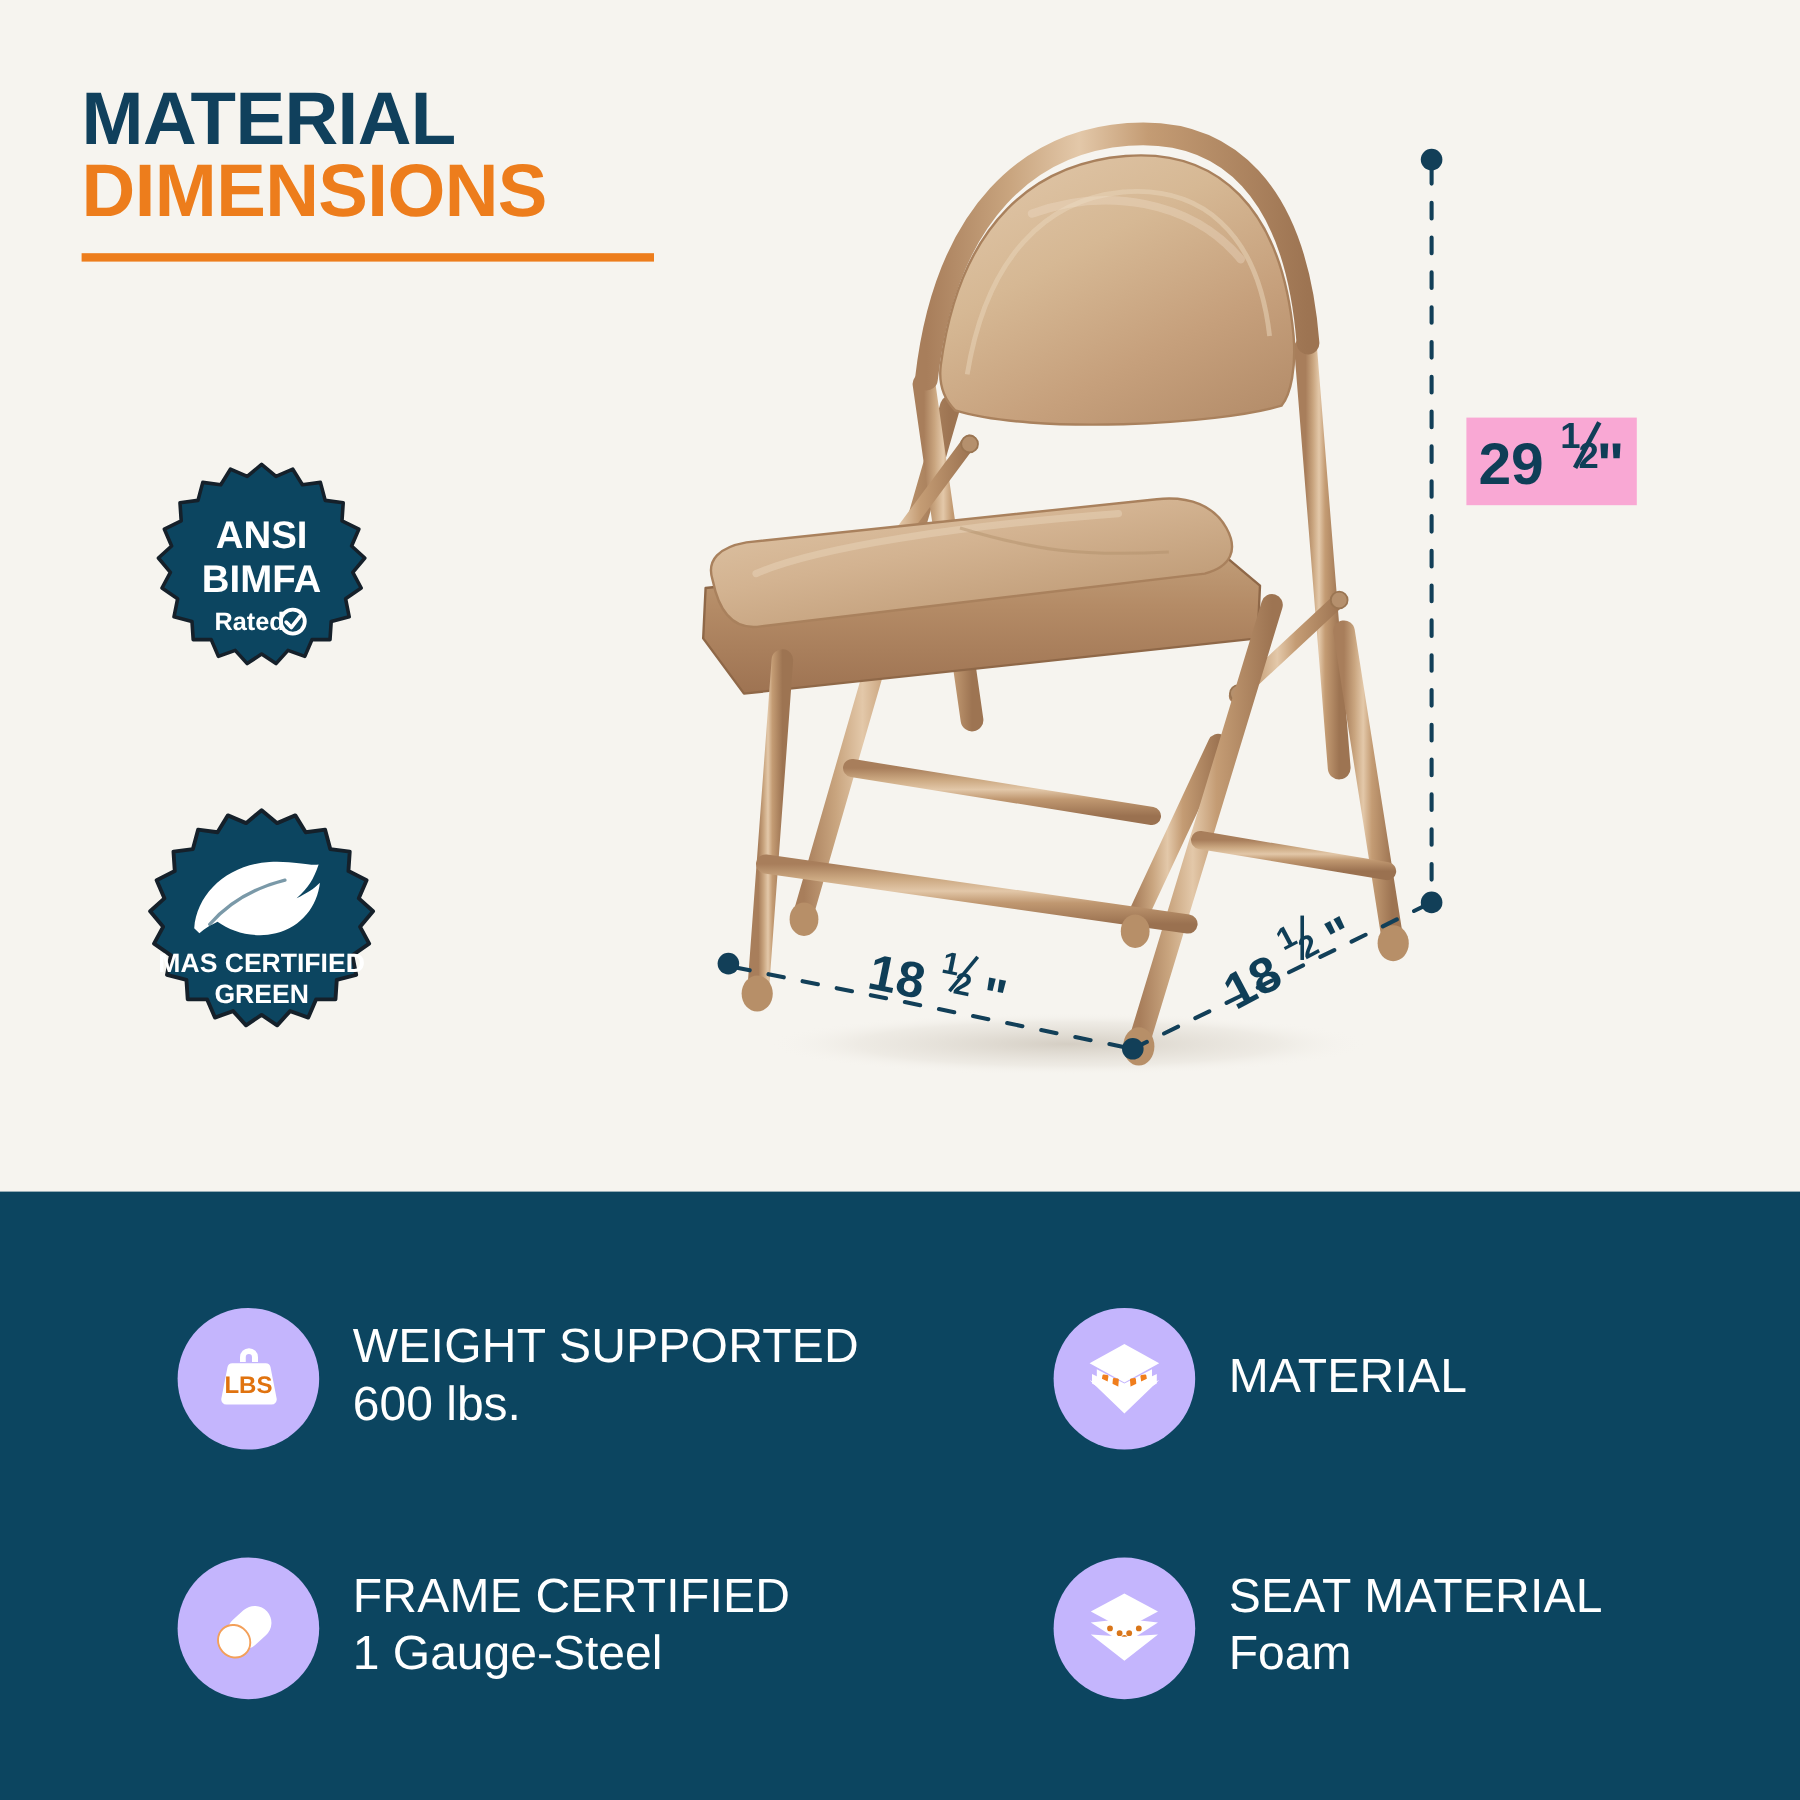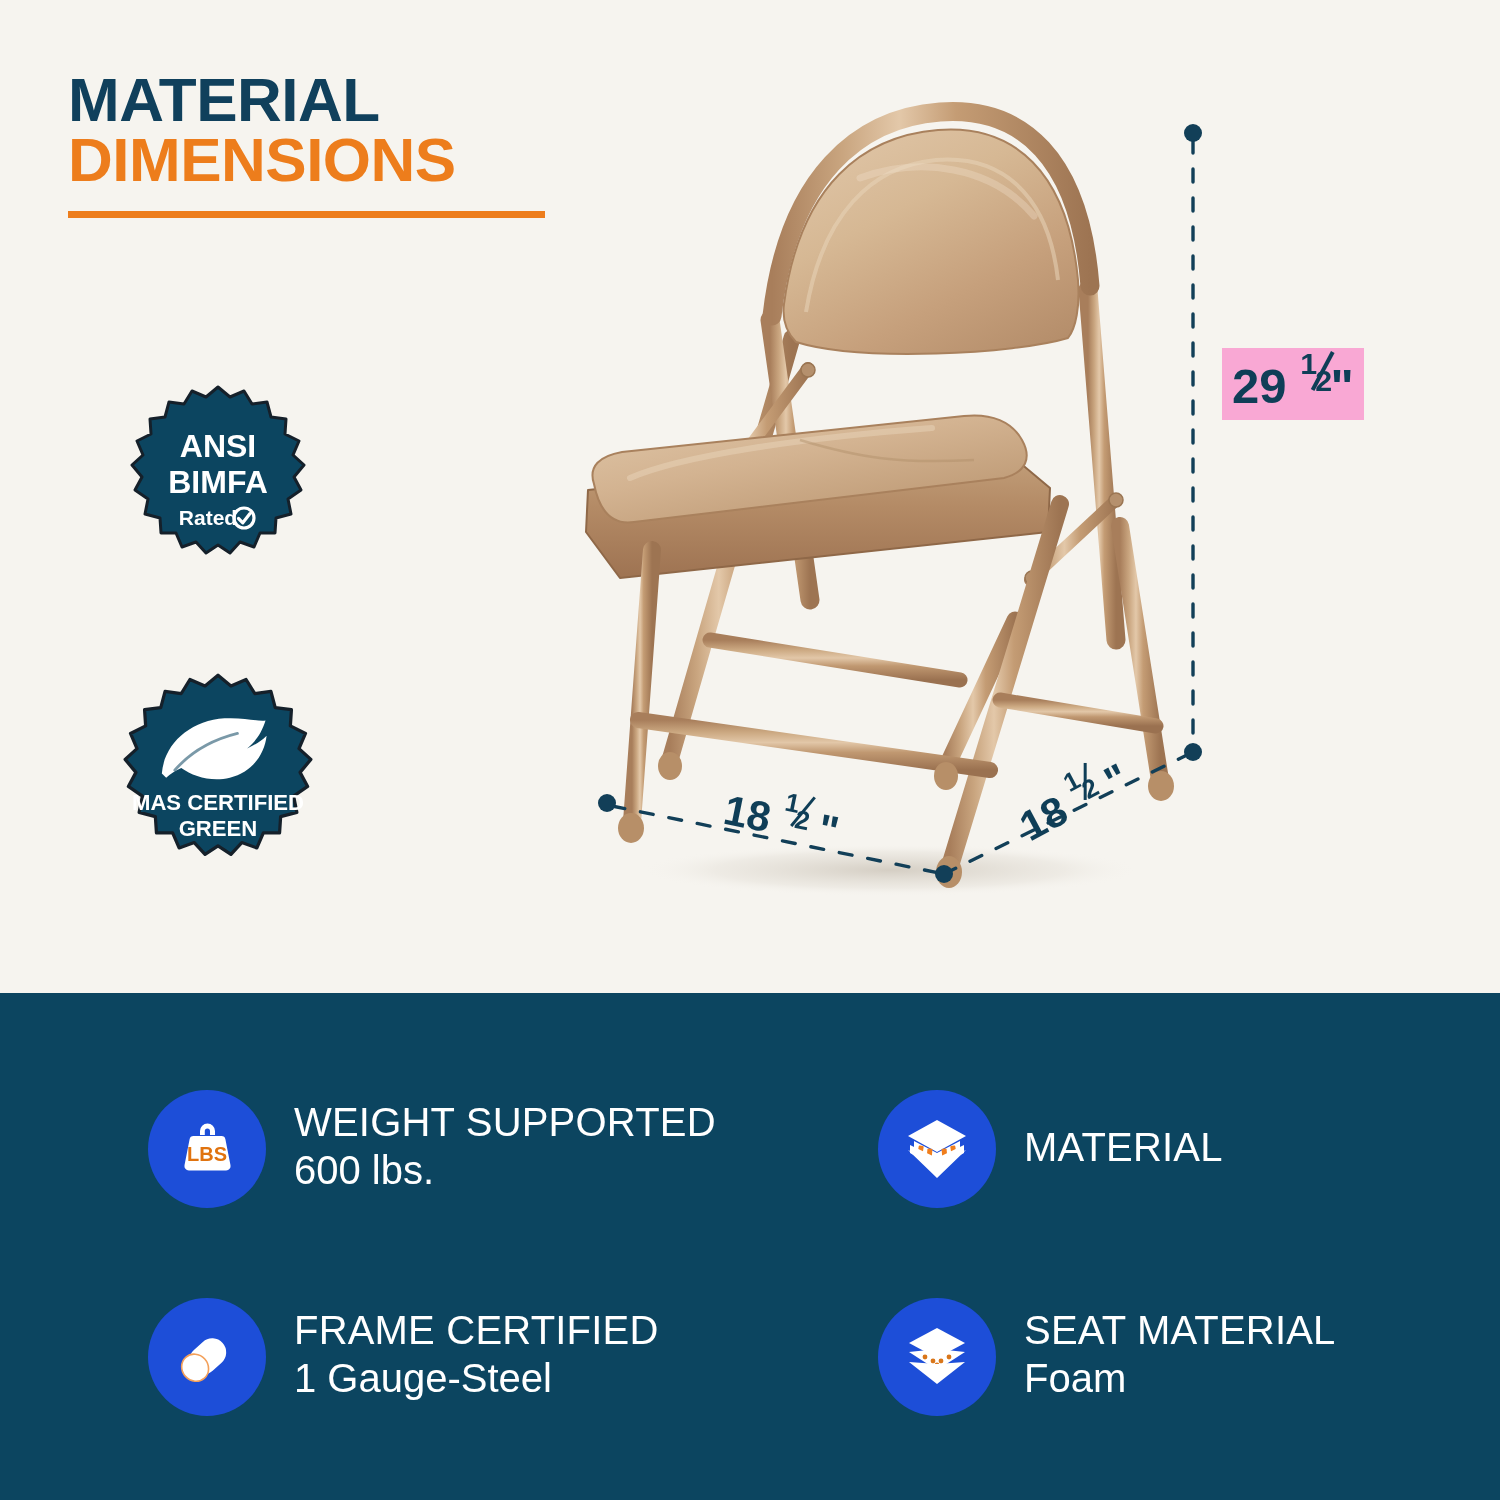--- a/index.html
+++ b/index.html
@@ -154,21 +154,21 @@
   .feature-item {
     display: flex;
     align-items: center;
     gap: 28px;
   }
   .feature-icon {
     flex: 0 0 auto;
     width: 118px;
     height: 118px;
     border-radius: 50%;
-    background: #1d4ed8;
+    background: #c4b5fd;
     display: flex;
     align-items: center;
     justify-content: center;
   }
   .feature-icon svg { display: block; }
   .feature-text { padding-bottom: 4px; }
   .feature-title {
     color: #FFFFFF;
     font-size: 40px;
     font-weight: 400;

